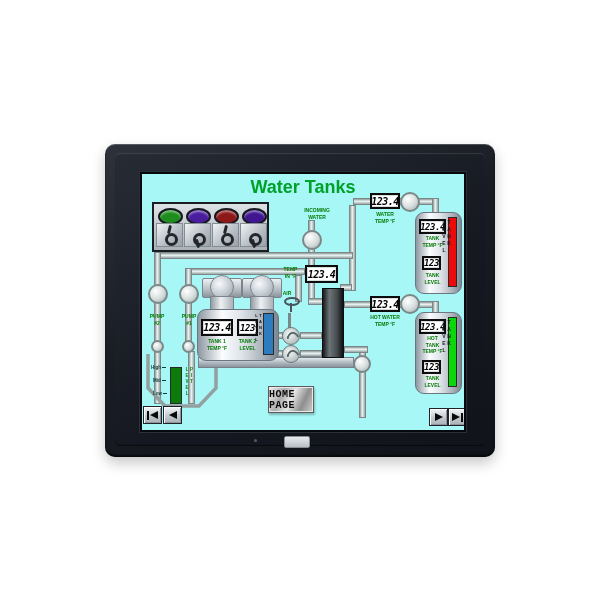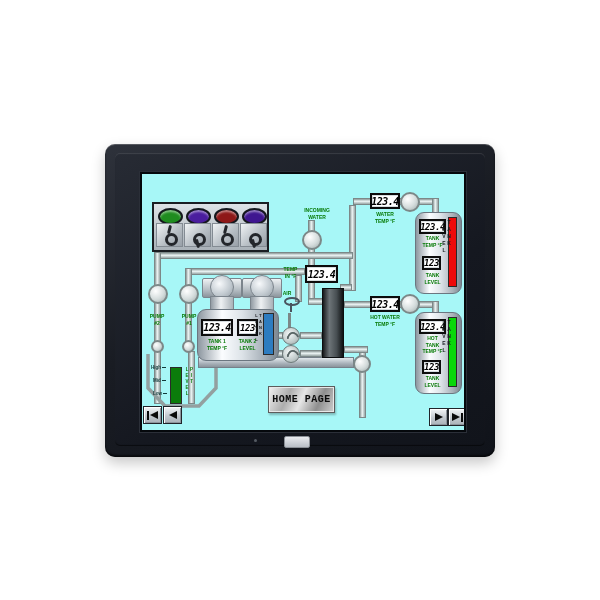--- a/index.html
+++ b/index.html
@@ -229,22 +229,23 @@
       </div>
     <div class="abs pitrow z3" style="left:11px;top:204px">
         <span>Mid</span>
         <i class="tick"></i>
       </div>
     <div class="abs pitrow z3" style="left:11px;top:217px">
         <span>Low</span>
         <i class="tick"></i>
       </div>
 
-
-    <div class="abs homebtn z4" style="left:126px;top:212px;width:67px;height:27px">HOME PAGE</div>
+    <div class="abs title z4">Water Tanks</div>
+
+    <div class="abs homebtn z4" style="left:126px;top:212px;width:46px;height:27px">HOME PAGE</div>
     <div class="abs navbtn z4" style="left:1px;top:232px">
         <i class="vbar"></i>
         <i class="tri-l"></i>
       </div>
     <div class="abs navbtn z4" style="left:21px;top:232px">
         <i class="tri-l"></i>
       </div>
     <div class="abs navbtn z4" style="left:287px;top:234px">
         <i class="tri-r"></i>
       </div>

